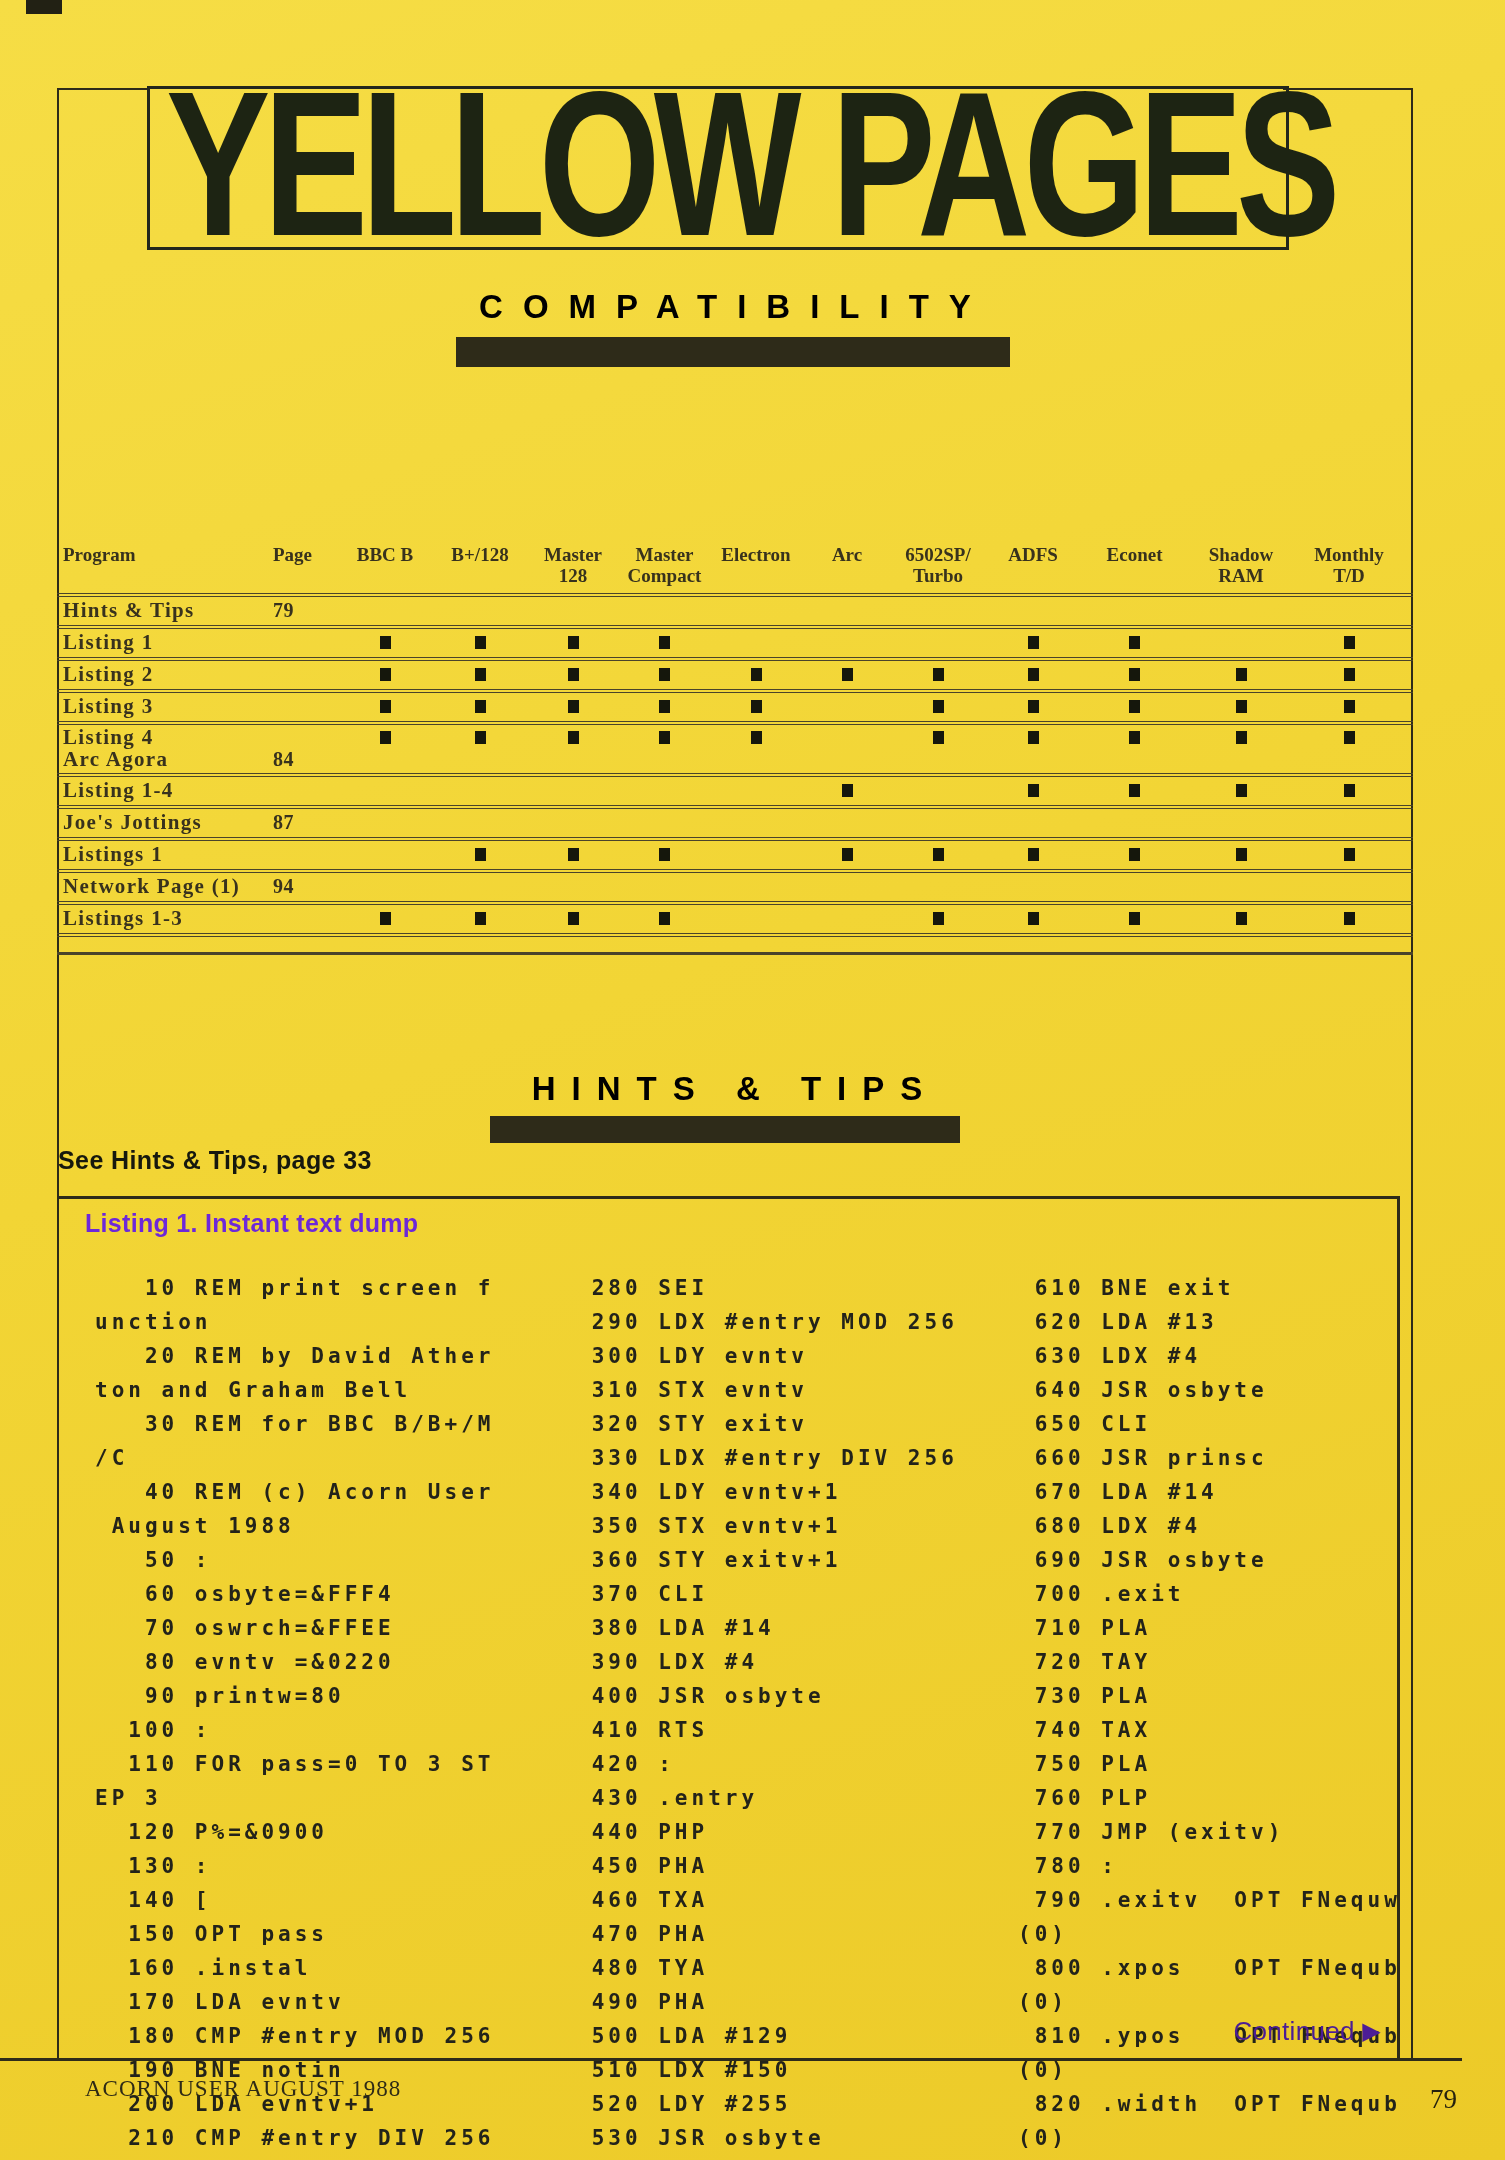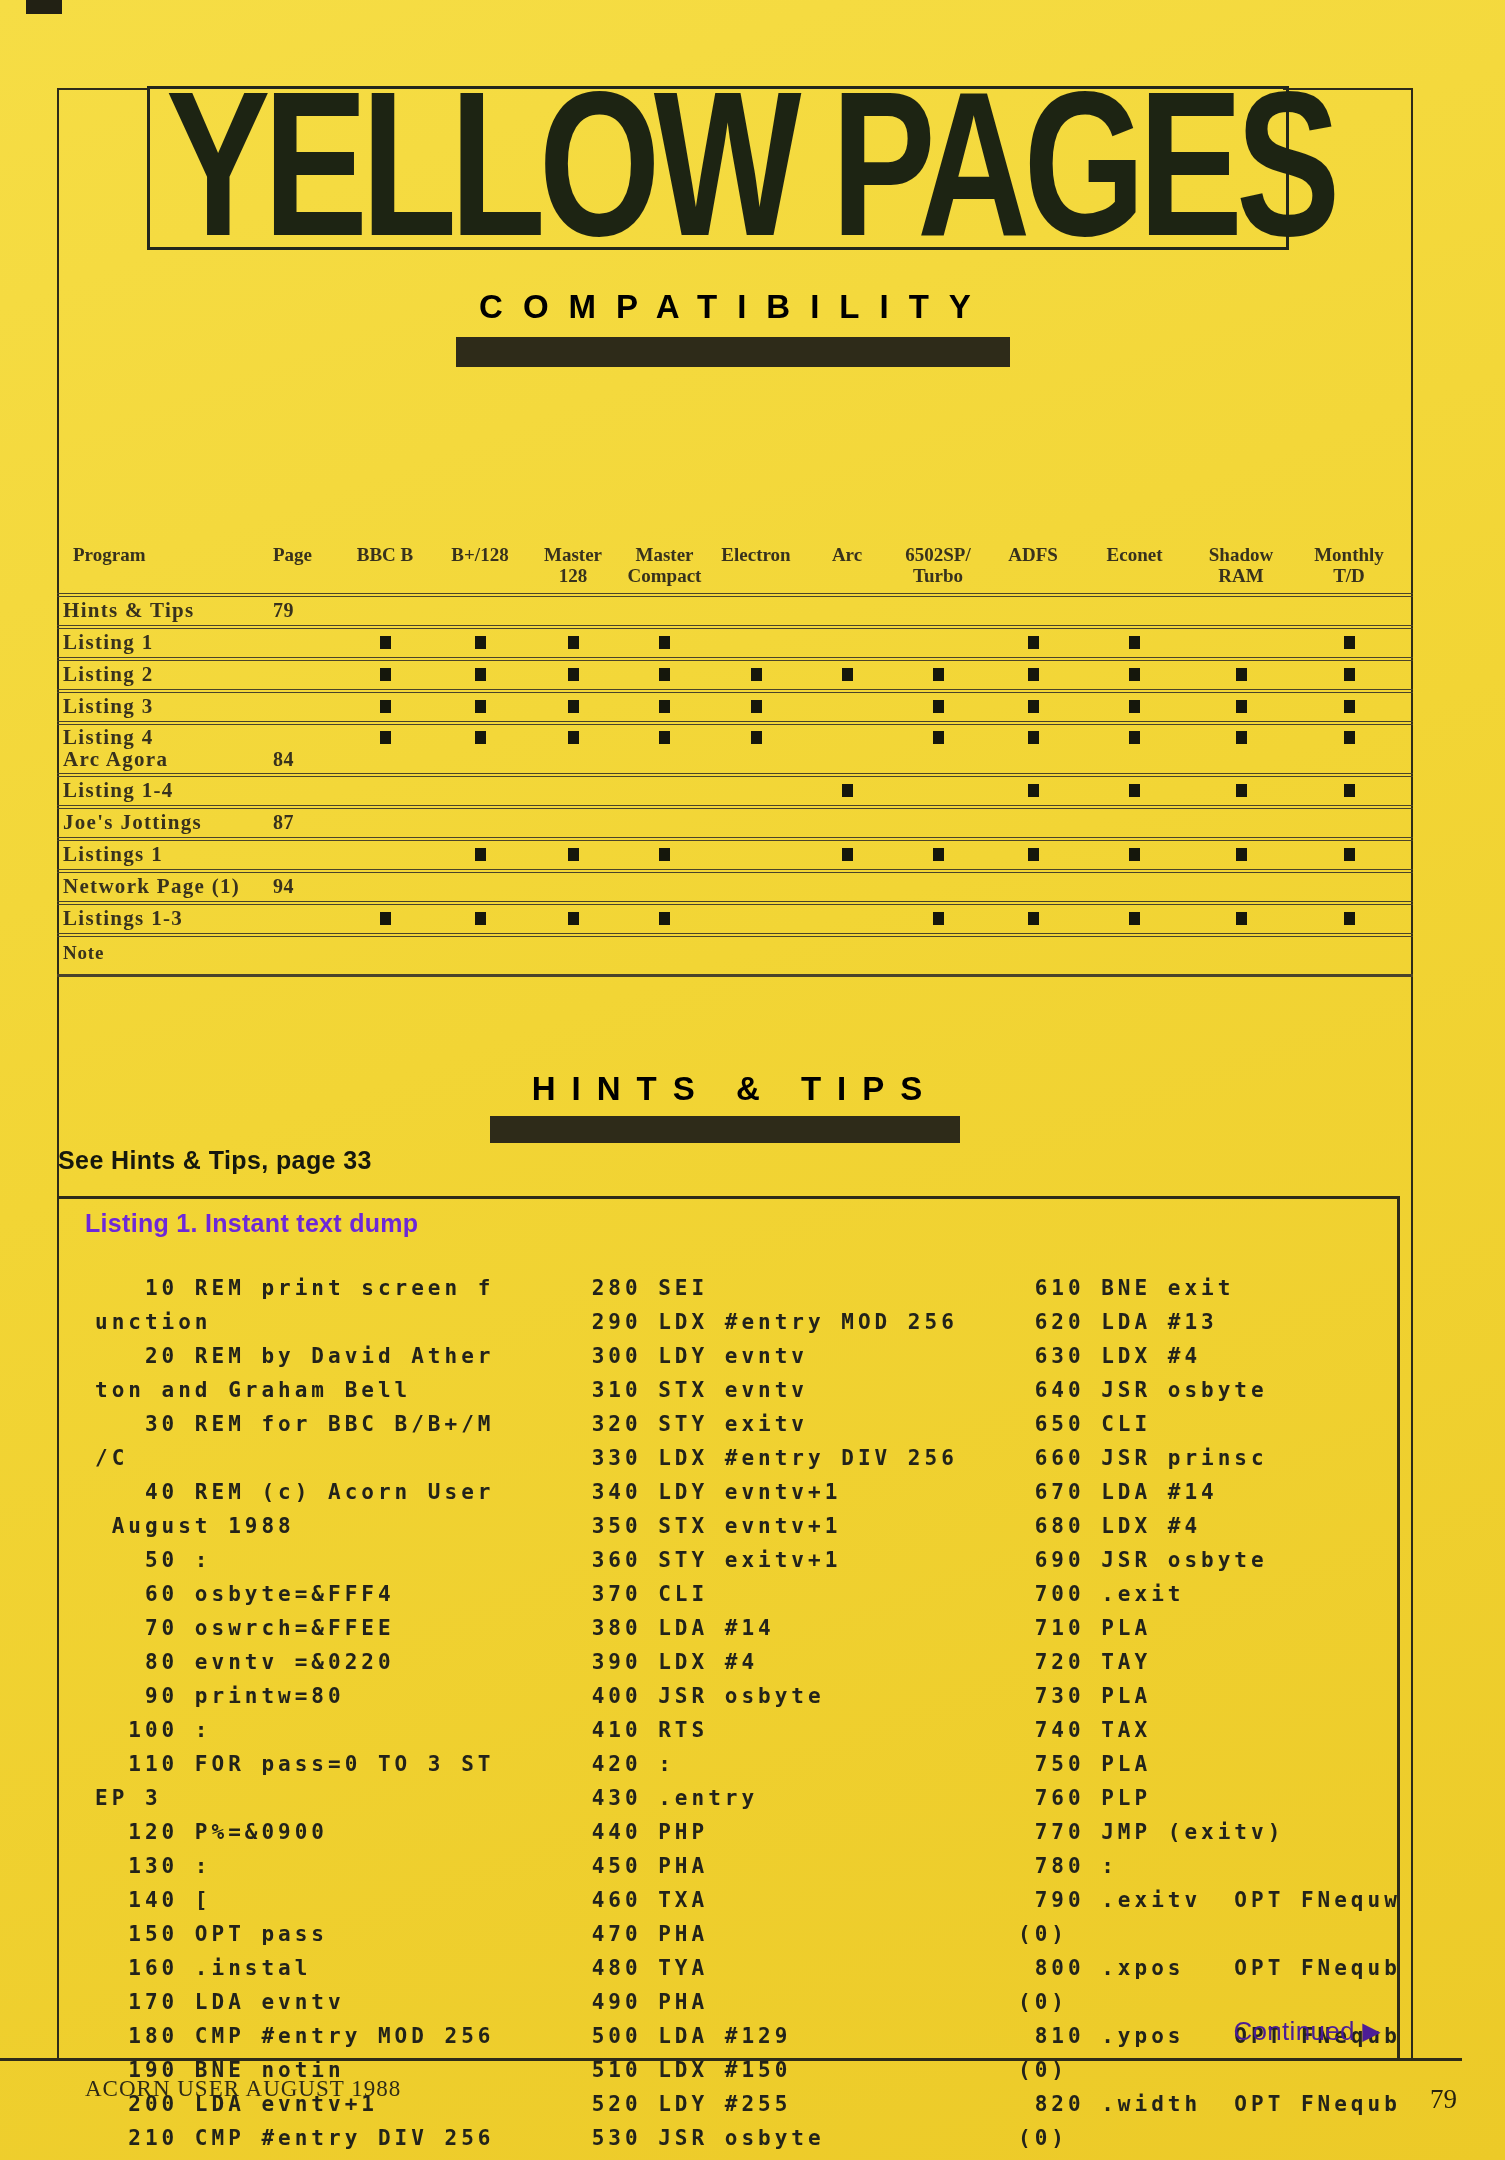--- a/index.html
+++ b/index.html
@@ -67,21 +67,21 @@
 
 <div class="title-box">
   <h1 class="title-text">YELLOW PAGES</h1>
 </div>
 
 <div class="section-title compat-title">COMPATIBILITY</div>
 <div class="bar compat-bar"></div>
 
 <div class="table">
   <div class="trow thead" id="thead">
-      <div class="hcell left" style="padding-left: 16px;">Program</div>
+      <div class="hcell left" style="padding-left: 6px;">Program</div>
       <div class="hcell left" style="padding-left: 26px;">Page</div>
       <div class="hcell">BBC B</div>
       <div class="hcell">B+/128</div>
       <div class="hcell">Master
 128</div>
       <div class="hcell">Master
 Compact</div>
       <div class="hcell">Electron</div>
       <div class="hcell">Arc</div>
       <div class="hcell">6502SP/
@@ -376,21 +376,20 @@
         </div>
         <div class="markcell">
           <span class="sq"></span>
         </div>
         <div class="markcell">
           <span class="sq"></span>
         </div>
       </div>
     </div>
   <div class="note-block">
-    <div>Note</div>
   </div>
 </div>
 
 <div class="section-title hints-title">HINTS &amp; TIPS</div>
 <div class="bar hints-bar"></div>
 <div class="see-note">See Hints &amp; Tips, page 33</div>
 
 <div class="listing-box">
   <div class="listing-heading">Listing 1. Instant text dump</div>
   <pre class="code code1">   10 REM print screen f

